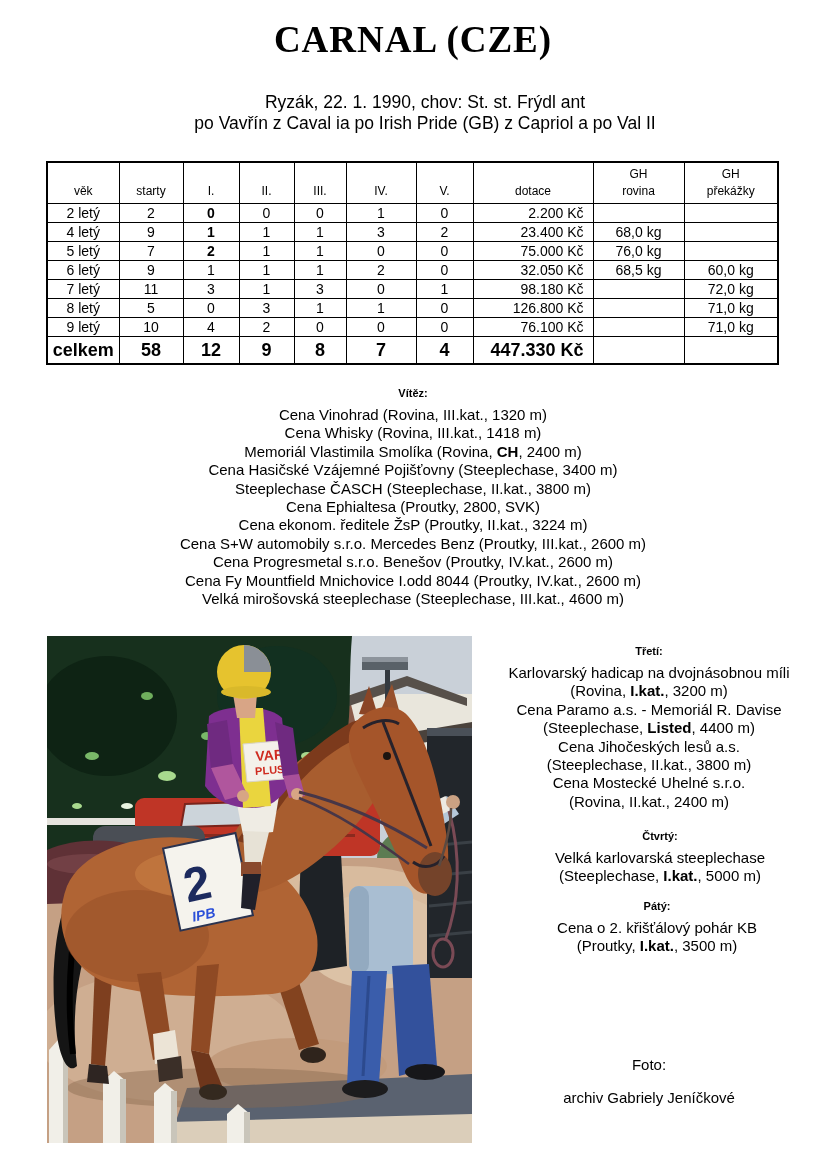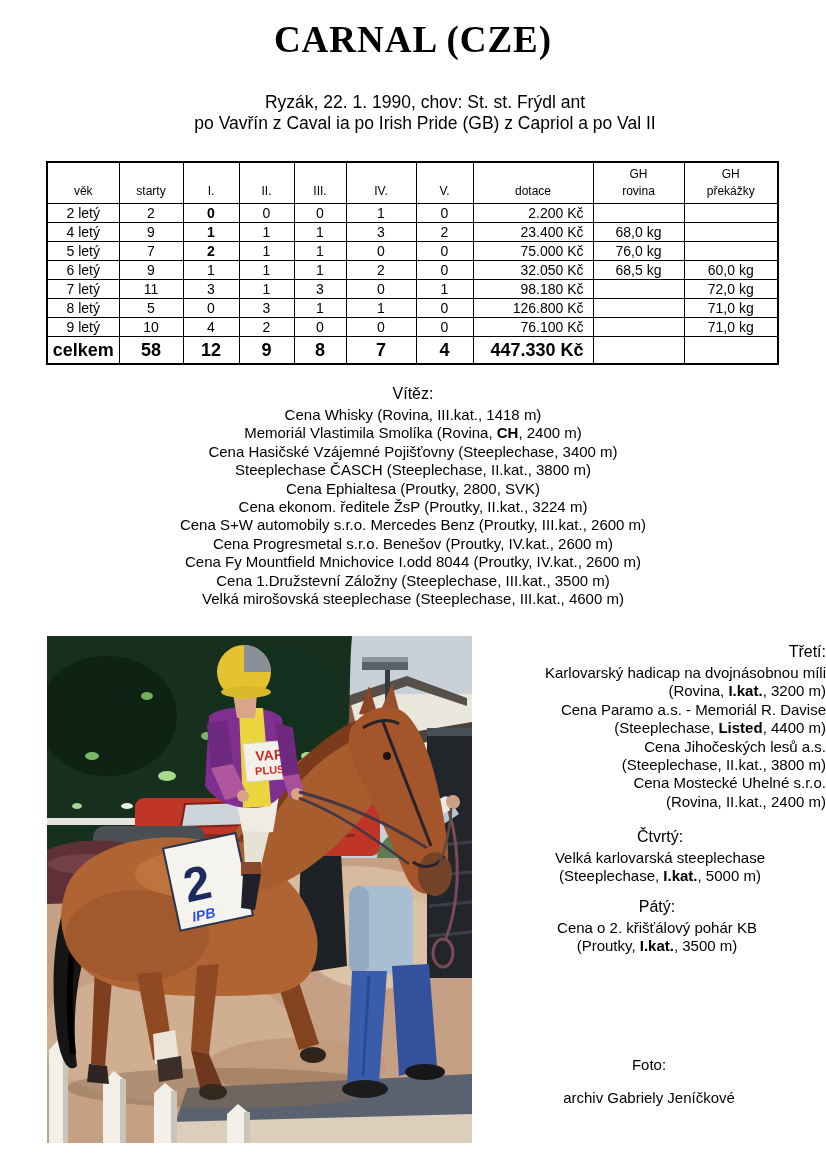--- a/index.html
+++ b/index.html
@@ -21,26 +21,26 @@
   }
   table.stats td{
     border:1px solid #000;text-align:center;font-size:14px;height:18px;
     padding:0;white-space:nowrap;overflow:hidden;
   }
   table.stats tr.hdr td{font-weight:normal;vertical-align:bottom;height:37px;font-size:12px;line-height:17px;padding-bottom:3px;}
   table.stats td.dot{text-align:right;padding-right:9px;}
   table.stats tr.total td{font-weight:bold;font-size:18px;height:26px;}
   td.bc{font-weight:bold;}
   .winner-block{position:absolute;top:383px;left:0;width:100%;text-align:center;}
-  .section-heading{font-size:16px;font-weight:normal;line-height:21px;margin-bottom:2px;}
+  .section-heading{font-size:11px;font-weight:bold;line-height:21px;margin-bottom:2px;}
   .race-line{font-size:15px;line-height:18.4px;}
   .photo{position:absolute;left:47px;top:636px;width:425px;height:507px;}
   .right-col{position:absolute;left:472px;top:637px;width:354px;height:534px;}
   .right-col .block{position:absolute;left:0;width:100%;text-align:center;}
-  #blk-third{top:4px;text-align:right;}
+  #blk-third{top:4px;}
   #blk-fourth{top:189px;padding-left:11px;}
   #blk-fifth{top:259px;padding-left:8px;}
   #blk-foto{top:419px;font-size:15px;}
   #blk-credit{top:452px;font-size:15px;}
 </style>
 </head>
 <body>
 
 <div class="page-title">CARNAL (CZE)</div>
 
@@ -175,30 +175,30 @@
       <td>4</td>
       <td class="dot">447.330 Kč</td>
       <td></td>
       <td></td>
     </tr>
   </tbody>
 </table>
 
 <div class="winner-block">
   <div class="section-heading">Vítěz:</div>
+  <div class="race-line"><span>Cena Vinohrad (Rovina, III.kat., 1320 m)</span><b></b><span></span></div>
   <div class="race-line"><span>Cena Whisky (Rovina, III.kat., 1418 m)</span><b></b><span></span></div>
   <div class="race-line"><span>Memoriál Vlastimila Smolíka (Rovina, </span><b>CH</b><span>, 2400 m)</span></div>
   <div class="race-line"><span>Cena Hasičské Vzájemné Pojišťovny (Steeplechase, 3400 m)</span><b></b><span></span></div>
   <div class="race-line"><span>Steeplechase ČASCH (Steeplechase, II.kat., 3800 m)</span><b></b><span></span></div>
   <div class="race-line"><span>Cena Ephialtesa (Proutky, 2800, SVK)</span><b></b><span></span></div>
   <div class="race-line"><span>Cena ekonom. ředitele ŽsP (Proutky, II.kat., 3224 m)</span><b></b><span></span></div>
   <div class="race-line"><span>Cena S+W automobily s.r.o. Mercedes Benz (Proutky, III.kat., 2600 m)</span><b></b><span></span></div>
   <div class="race-line"><span>Cena Progresmetal  s.r.o. Benešov (Proutky, IV.kat., 2600 m)</span><b></b><span></span></div>
   <div class="race-line"><span>Cena Fy Mountfield Mnichovice I.odd 8044 (Proutky, IV.kat., 2600 m)</span><b></b><span></span></div>
-  <div class="race-line"><span>Cena 1.Družstevní Záložny (Steeplechase, III.kat.,  3500 m)</span><b></b><span></span></div>
   <div class="race-line"><span>Velká mirošovská steeplechase (Steeplechase, III.kat., 4600 m)</span><b></b><span></span></div>
 </div>
 
 <div class="photo">
   <svg width="425" height="507" viewBox="0 0 425 507" xmlns="http://www.w3.org/2000/svg" style="font-family:'Liberation Sans',sans-serif">
 
     <rect x="0" y="0" width="425" height="260" fill="#c9d0d8"></rect>
 
     <g>
       <ellipse cx="402" cy="222" rx="72" ry="40" fill="#5d7c52"></ellipse>

